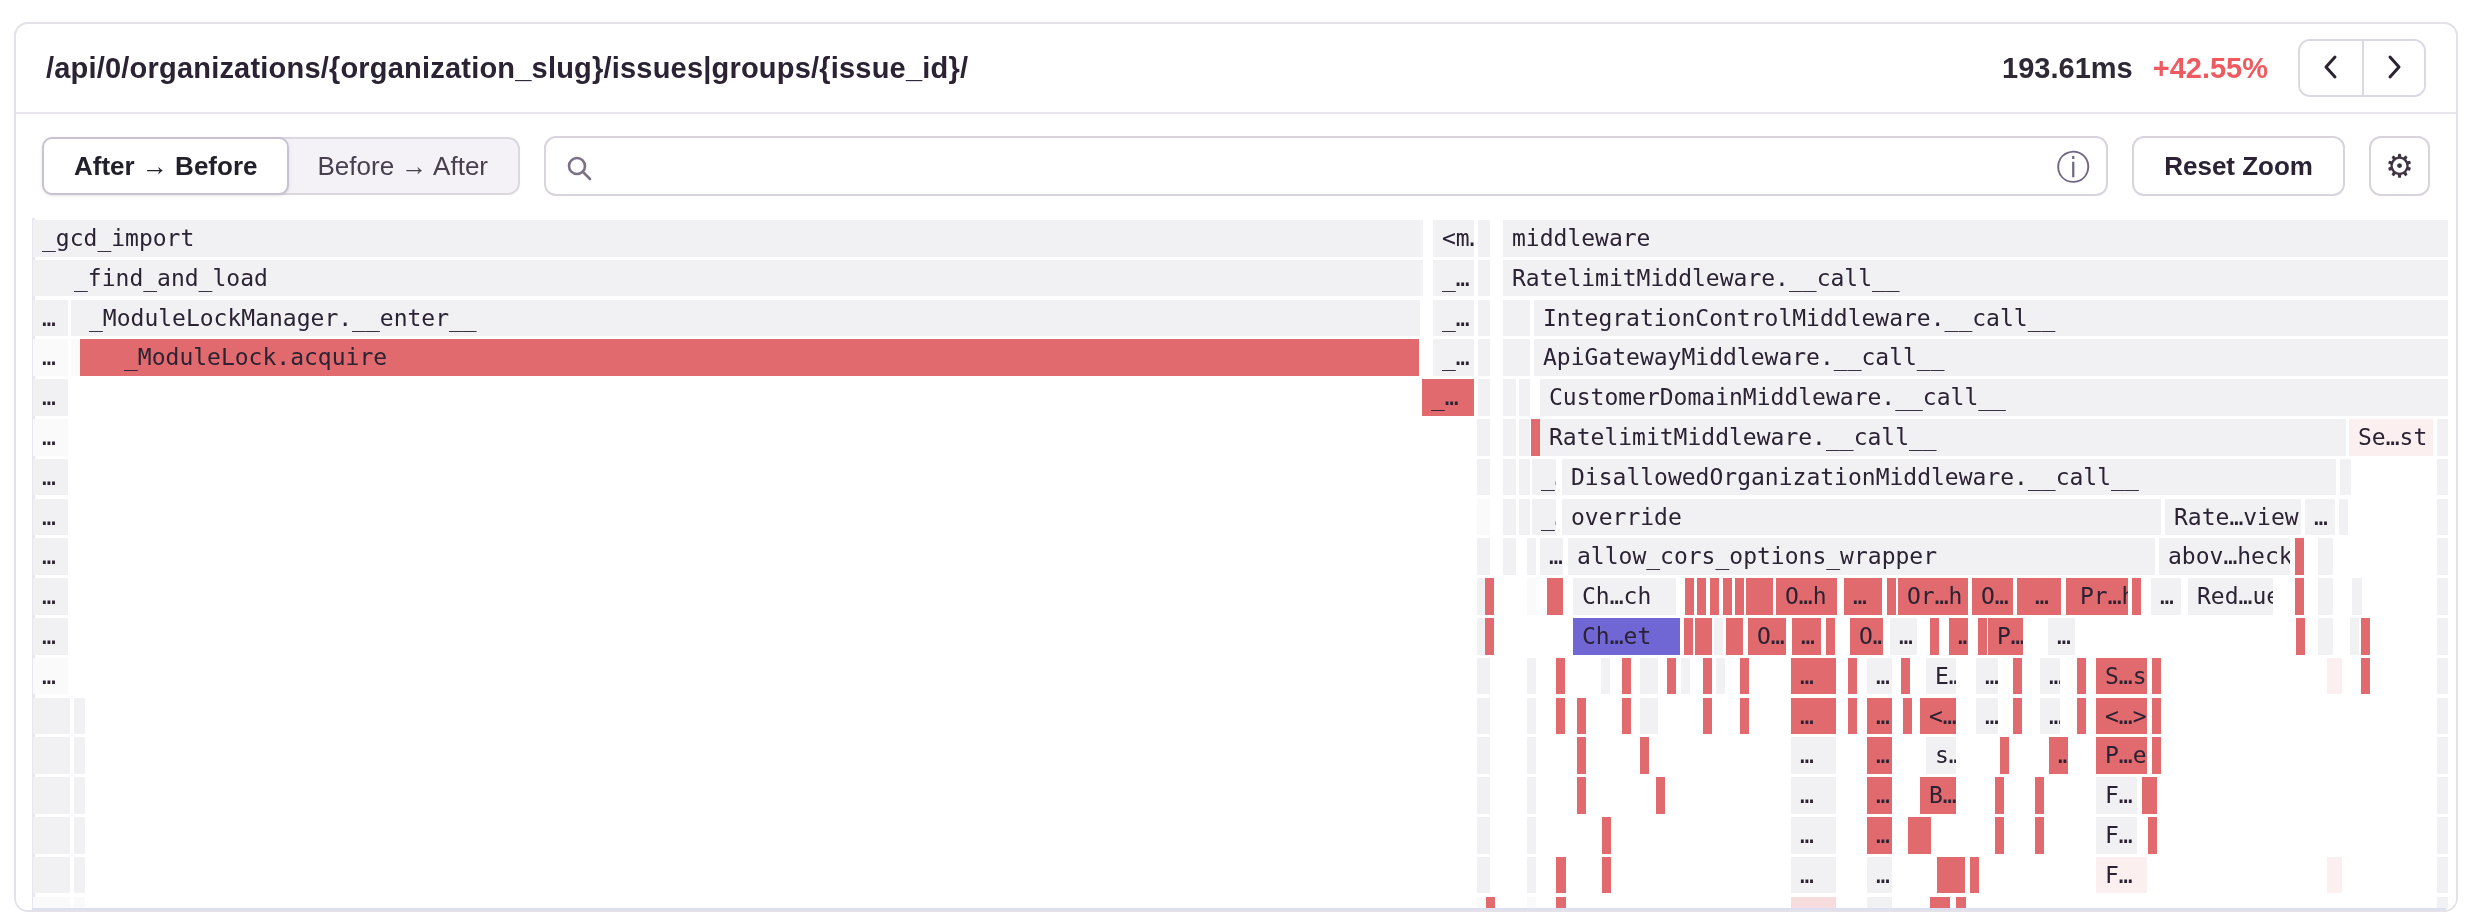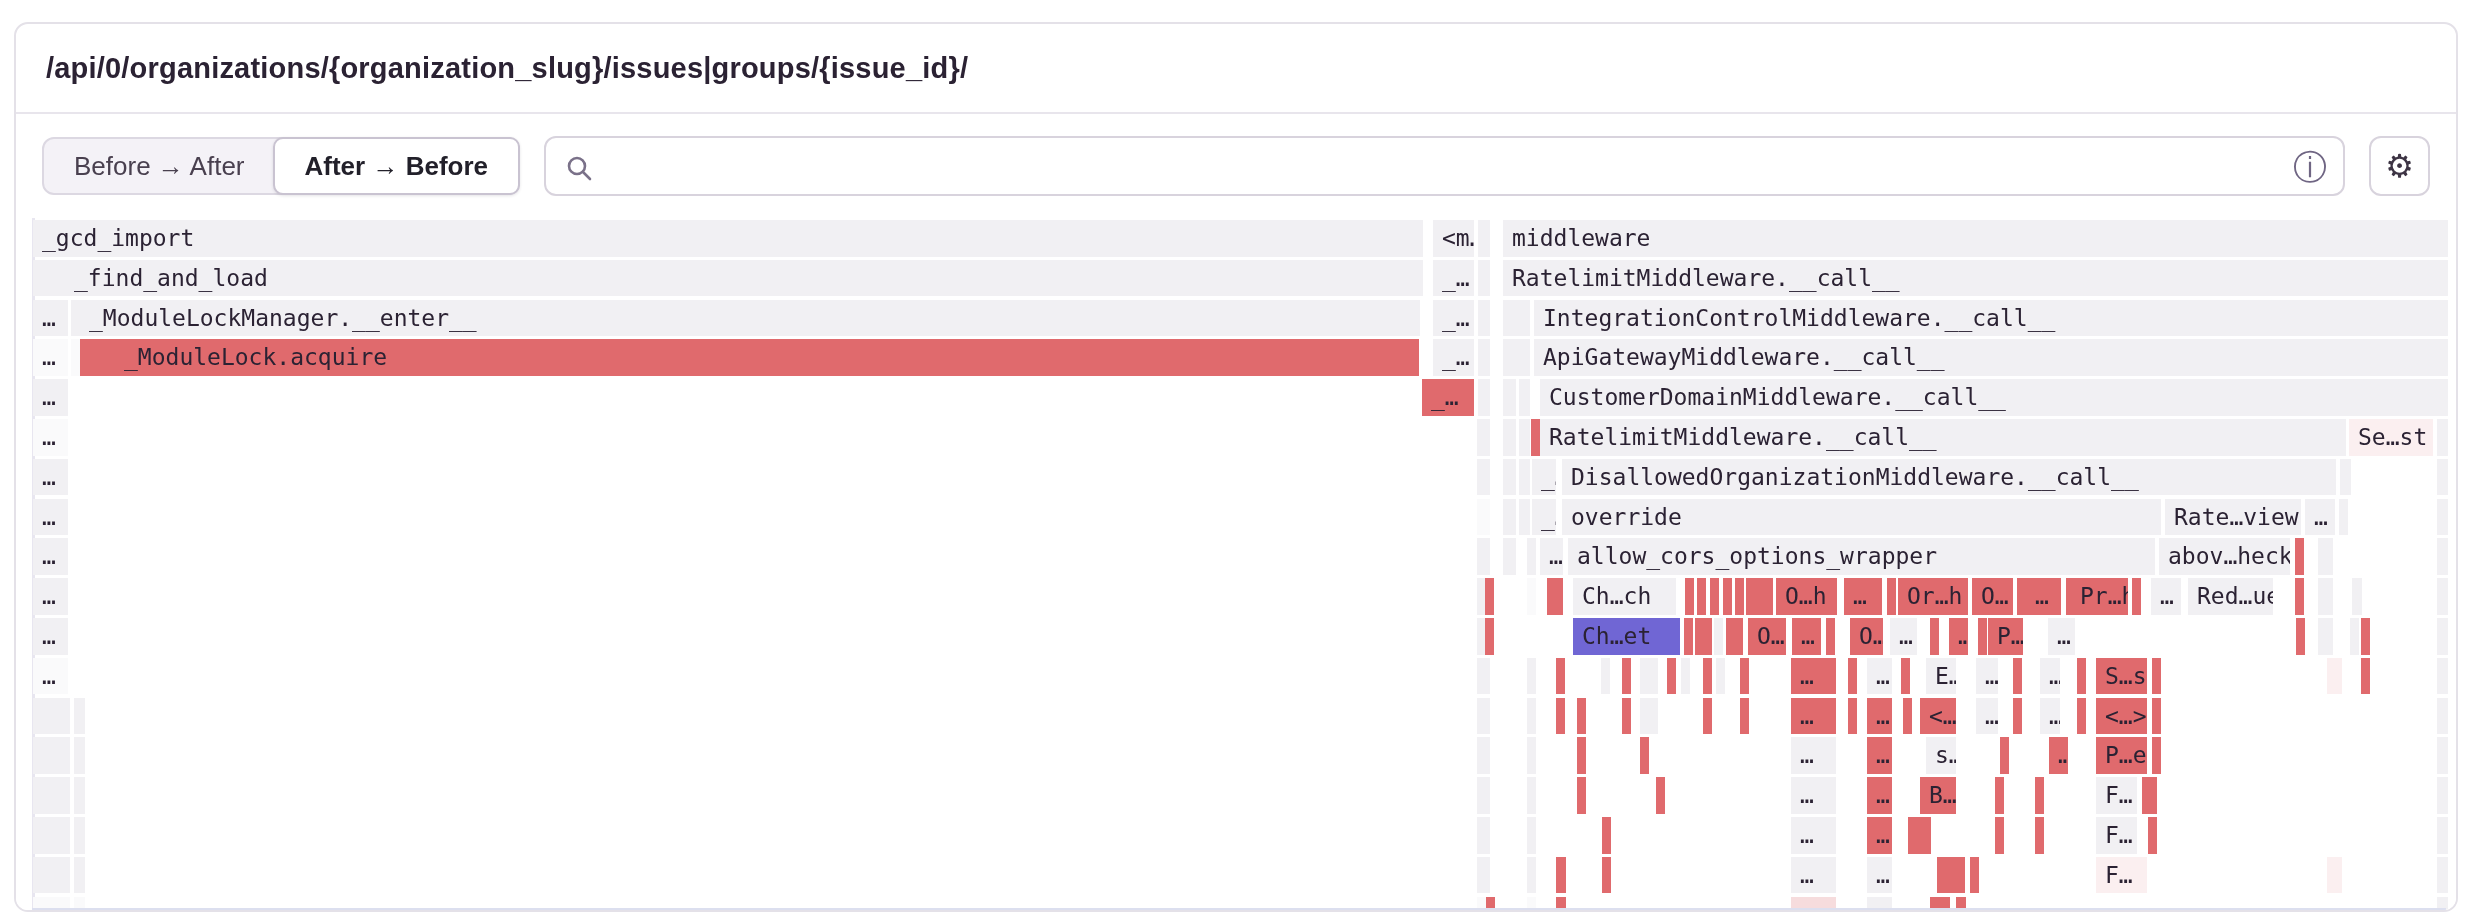--- a/index.html
+++ b/index.html
@@ -61,36 +61,57 @@
   .htrack { position:absolute; left:16px; top:690px; height:3px; width:2414px; background:#dcdfef; }
 </style>
 </head>
 <body>
 
 <div class="canvas">
   <div class="card">
 
     <div class="hdr">
       <div class="hdr-path">/api/0/organizations/{organization_slug}/issues|groups/{issue_id}/</div>
+      <div class="hdr-right">
+        <span class="hdr-dur">193.61ms</span>
+        <span class="hdr-delta">+42.55%</span>
+        <div class="nav-group">
+          <button class="nav-btn">
+            <span>
+              <svg width="26" height="26" viewBox="0 0 26 26">
+                  <path d="M17 3 L8 13 L17 23" fill="none" stroke="#2b2233" stroke-width="3" stroke-linecap="round" stroke-linejoin="round"></path>
+                </svg>
+            </span>
+          </button>
+          <button class="nav-btn">
+            <span>
+              <svg width="26" height="26" viewBox="0 0 26 26">
+                  <path d="M9 3 L18 13 L9 23" fill="none" stroke="#2b2233" stroke-width="3" stroke-linecap="round" stroke-linejoin="round"></path>
+                </svg>
+            </span>
+          </button>
+        </div>
+      </div>
     </div>
 
     <div class="toolbar">
       <div class="segmented">
+        <button class="seg active">After → Before</button>
         <button class="seg">Before → After</button>
-        <button class="seg active">After → Before</button>
       </div>
       <div class="search">
         <span class="search-icon">
           <svg width="26" height="26" viewBox="0 0 26 26">
               <circle cx="11" cy="11" r="8" fill="none" stroke="#7a7189" stroke-width="2.6"></circle>
               <line x1="17" y1="17" x2="24" y2="24" stroke="#7a7189" stroke-width="2.6" stroke-linecap="round"></line>
             </svg>
         </span>
         <span class="info-icon">ⓘ</span>
       </div>
+      <button class="btn">Reset Zoom</button>
       <button class="btn btn-gear">
         <span class="gear-glyph">⚙</span>
       </button>
     </div>
 
     <div class="flame">
       <div class="vtrack"></div>
       <div id="flame-layer">
           <div class="cell c-g" style="left: 17px; top: 2px; width: 1390px;">_gcd_import</div>
           <div class="cell c-g" style="left: 1417px; top: 2px; width: 41px;">&lt;m…&gt;</div>

